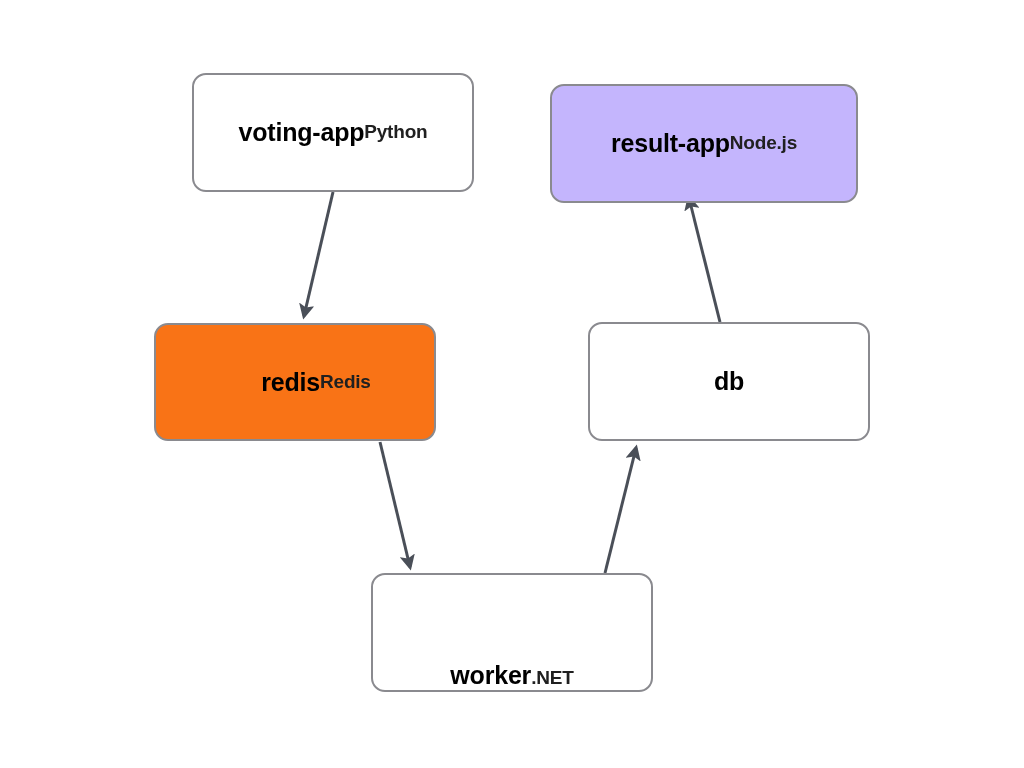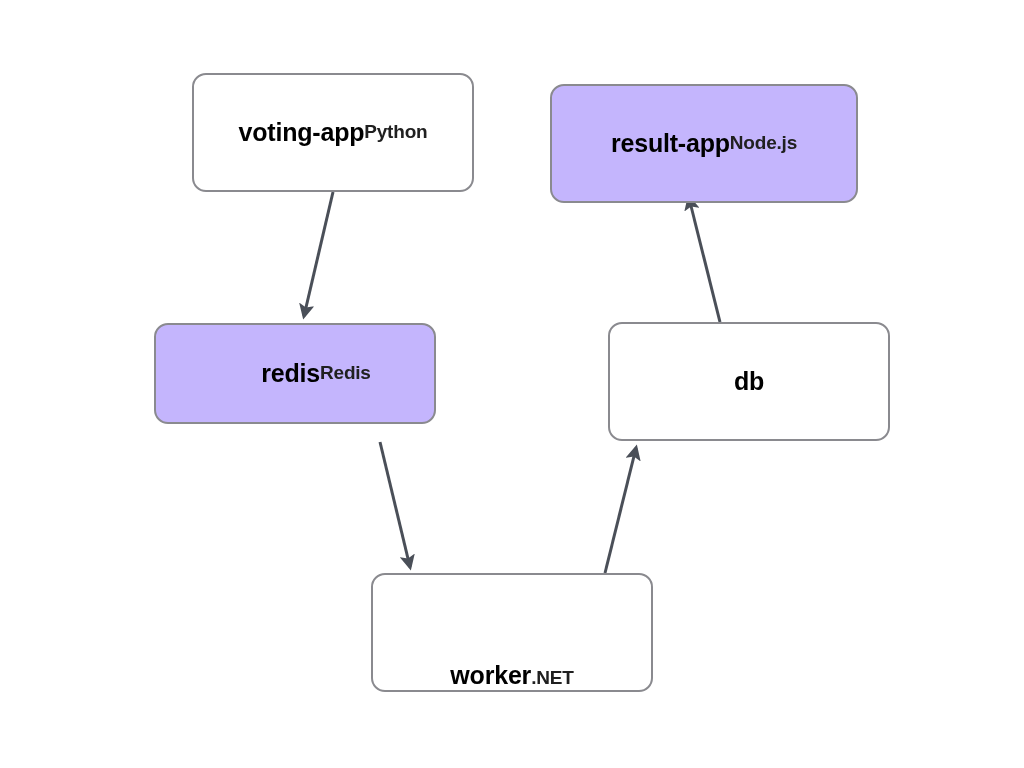--- a/index.html
+++ b/index.html
@@ -79,26 +79,26 @@
   <div class="node" style="left: 192px; top: 73px; width: 282px; height: 119px; border-color: rgb(138, 138, 143); background: rgb(255, 255, 255);">
     <span class="node-title">voting-app</span>
     <span class="node-subtitle">Python</span>
   </div>
 
   <div class="node" style="left: 550px; top: 84px; width: 308px; height: 119px; border-color: rgb(138, 138, 143); background: #c4b5fd;">
     <span class="node-title">result-app</span>
     <span class="node-subtitle">Node.js</span>
   </div>
 
-  <div class="node" style="left: 154px; top: 323px; width: 282px; height: 101px; border-color: rgb(138, 138, 143); background: #c4b5fd; padding-left: 42px;">
+  <div class="node" style="left: 154px; top: 323px; width: 282px; height: 118px; border-color: rgb(138, 138, 143); background: #f97316; padding-left: 42px;">
     <span class="node-title">redis</span>
     <span class="node-subtitle">Redis</span>
   </div>
 
-  <div class="node" style="left: 588px; top: 322px; width: 282px; height: 119px; border-color: rgb(138, 138, 143); background: rgb(255, 255, 255); margin-left: 20px;">
+  <div class="node" style="left: 588px; top: 322px; width: 282px; height: 119px; border-color: rgb(138, 138, 143); background: rgb(255, 255, 255);">
     <span class="node-title">db</span>
   </div>
 
   <div class="node" style="left: 371px; top: 573px; width: 282px; height: 119px; border-color: rgb(138, 138, 143); background: rgb(255, 255, 255); align-items: flex-end;">
     <span class="node-title">worker</span>
     <span class="node-subtitle">.NET</span>
   </div>
 
 </div>
 

